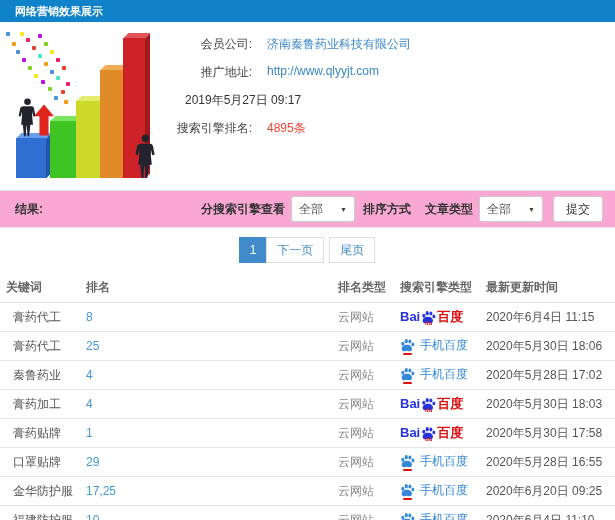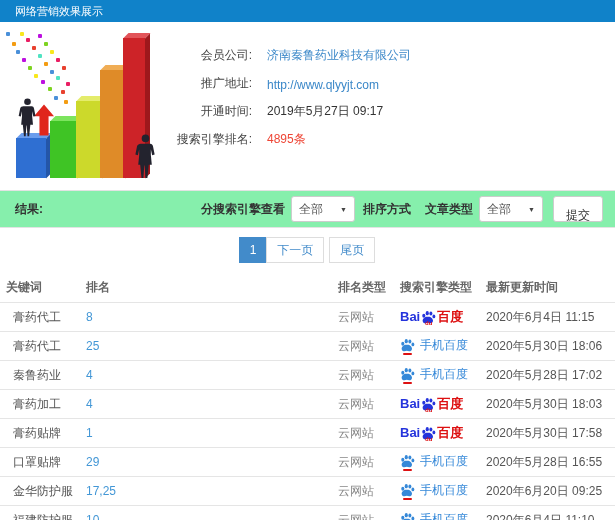--- a/index.html
+++ b/index.html
@@ -3,21 +3,21 @@
 <meta charset="utf-8">
 <style>
   html,body{margin:0;padding:0;}
   body{
     width:615px;height:520px;overflow:hidden;position:relative;
     background:#fff;font-family:"Liberation Sans",sans-serif;
     -webkit-font-smoothing:antialiased;
   }
   
   .topbar{height:22px;background:var(--topbar,#1082c9);color:#fff;
-    font-size:11px;font-weight:normal;line-height:22px;padding-left:15px;}
+    font-size:11px;font-weight:bold;line-height:22px;padding-left:15px;}
   
   .hero{position:relative;height:168px;background:#fff;}
   .art{position:absolute;left:2px;top:8px;width:170px;height:152px;}
   .bar{position:absolute;bottom:4px;}
   .bar .top{position:absolute;top:-5px;left:2.5px;width:100%;height:5px;transform:skewX(-45deg);}
   .bar .side{position:absolute;top:-2.5px;right:-5px;width:5px;height:100%;transform:skewY(-45deg);}
   .bar-blue{left:14px;width:30px;height:40px;background:#2f6fd2;}
   .bar-blue .top{background:#6b9ded;}.bar-blue .side{background:#2456a8;}
   .bar-green{left:48px;width:27px;height:57px;background:#3fc425;}
   .bar-green .top{background:#7ce45e;}.bar-green .side{background:#2f9c1a;}
@@ -32,38 +32,38 @@
   .man1{left:16px;bottom:44px;width:19px;height:40px;}
   .man2{right:16px;bottom:2px;width:21px;height:46px;}
   .confetti{position:absolute;left:4px;top:2px;width:4px;height:4px;border-radius:1px;background:#4a90d9;
     box-shadow:58px 68px #f39c12,48px 64px #4a90d9,55px 58px #e8412f,42px 55px #7ed321,
     60px 50px #e91e63,35px 48px #bd10e0,50px 44px #50e3c2,28px 42px #f8e71c,
     44px 38px #4a90d9,56px 34px #e8412f,22px 34px #7ed321,38px 30px #f39c12,
     50px 26px #e91e63,16px 26px #bd10e0,32px 22px #50e3c2,44px 18px #f8e71c,
     10px 18px #4a90d9,26px 14px #e8412f,38px 10px #7ed321,6px 10px #f39c12,
     20px 6px #e91e63,32px 2px #bd10e0,14px 0 #f8e71c;}
   .account{position:absolute;left:170px;top:14px;}
-  .acc-row{display:flex;align-items:flex-end;height:28px;font-size:12px;}
+  .acc-row{display:flex;align-items:flex-start;height:28px;font-size:12px;}
   .acc-label{width:82px;text-align:right;color:#444;}
   .acc-value{margin-left:15px;color:#333;}
   .acc-value.link{color:var(--link,#3a87c8);cursor:pointer;}
   .acc-value.highlight{color:var(--highlight,#ee4636);}
   
-  .filter-bar{height:38px;box-sizing:border-box;background:#86efac;
+  .filter-bar{height:38px;box-sizing:border-box;background:#f9a8d4;
     border-top:1px solid #e3e3e3;border-bottom:1px solid #e3e3e3;
     display:flex;align-items:center;padding:0 12px 0 15px;font-size:12px;}
   .result-label{font-weight:bold;color:#333;}
   .filter-controls{margin-left:auto;display:flex;align-items:center;}
   .flabel{font-weight:bold;color:#333;margin:0 6px 0 8px;white-space:nowrap;}
   .select{height:26px;box-sizing:border-box;background:#fff;border:1px solid #ccc;border-radius:3px;
     display:inline-flex;align-items:center;justify-content:space-between;gap:8px;
     padding:0 7px;color:#555;cursor:pointer;white-space:nowrap;}
   .select.narrow{min-width:64px;}
   .caret{font-size:7px;color:#444;}
-  .submit-btn{height:26px;box-sizing:border-box;margin-left:10px;padding:10px 12px;background:#fff;
+  .submit-btn{height:26px;box-sizing:border-box;margin-left:10px;padding:4px 12px;background:#fff;
     border:1px solid #ccc;border-radius:3px;color:#333;font-size:12px;cursor:pointer;
     font-family:"Liberation Sans",sans-serif;}
   
   .pager{height:44px;display:flex;align-items:center;justify-content:center;}
   .page{min-width:12px;padding:0 10px;height:26px;line-height:24px;box-sizing:border-box;
     border:1px solid #ddd;background:#fff;color:var(--pagination_active,#428bca);
     font-size:12px;text-align:center;cursor:pointer;margin-left:-1px;}
   .page.active{background:var(--pagination_active,#428bca);border-color:var(--pagination_active,#428bca);color:#fff;}
   .page.gapped{margin-left:5px;}
   
@@ -135,21 +135,20 @@
   <div class="account">
     <div class="acc-row">
       <span class="acc-label">会员公司:</span>
       <span class="acc-value link">济南秦鲁药业科技有限公司</span>
     </div>
     <div class="acc-row">
       <span class="acc-label">推广地址:</span>
       <span class="acc-value link">http://www.qlyyjt.com</span>
     </div>
     <div class="acc-row">
-      <span class="acc-label">开通时间:</span>
       <span class="acc-value">2019年5月27日 09:17</span>
     </div>
     <div class="acc-row">
       <span class="acc-label">搜索引擎排名:</span>
       <span class="acc-value highlight">4895条</span>
     </div>
   </div>
 </div>
 
 <div class="filter-bar">

